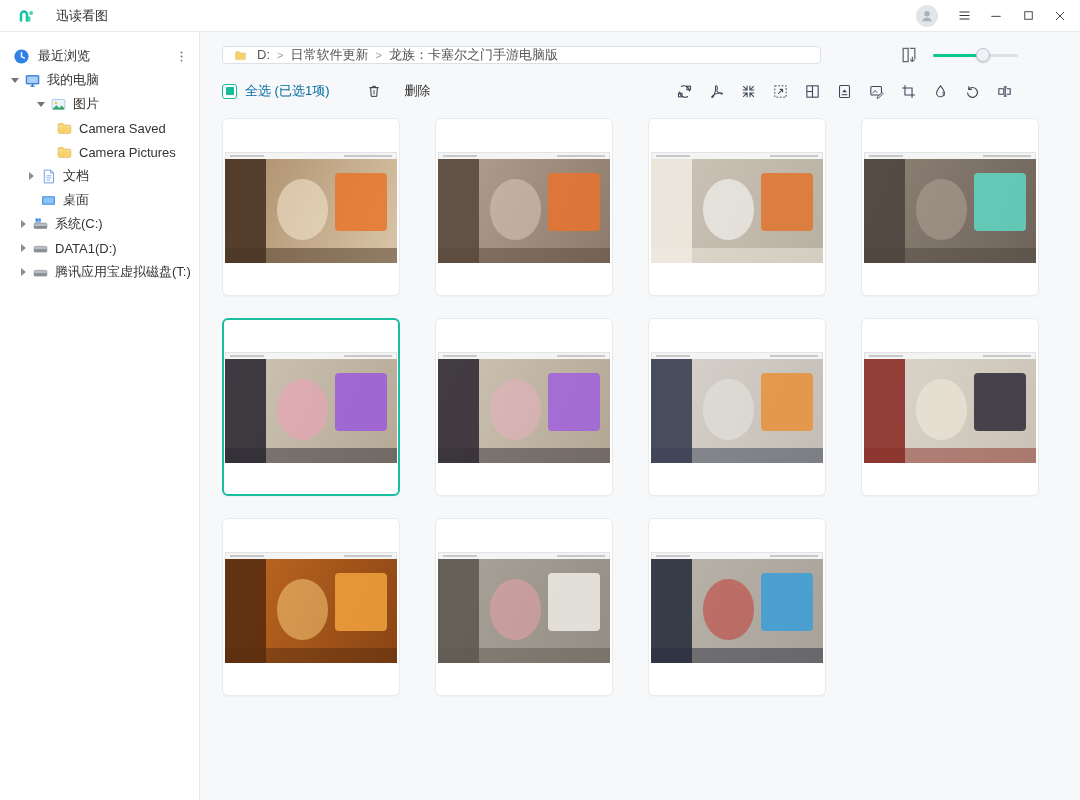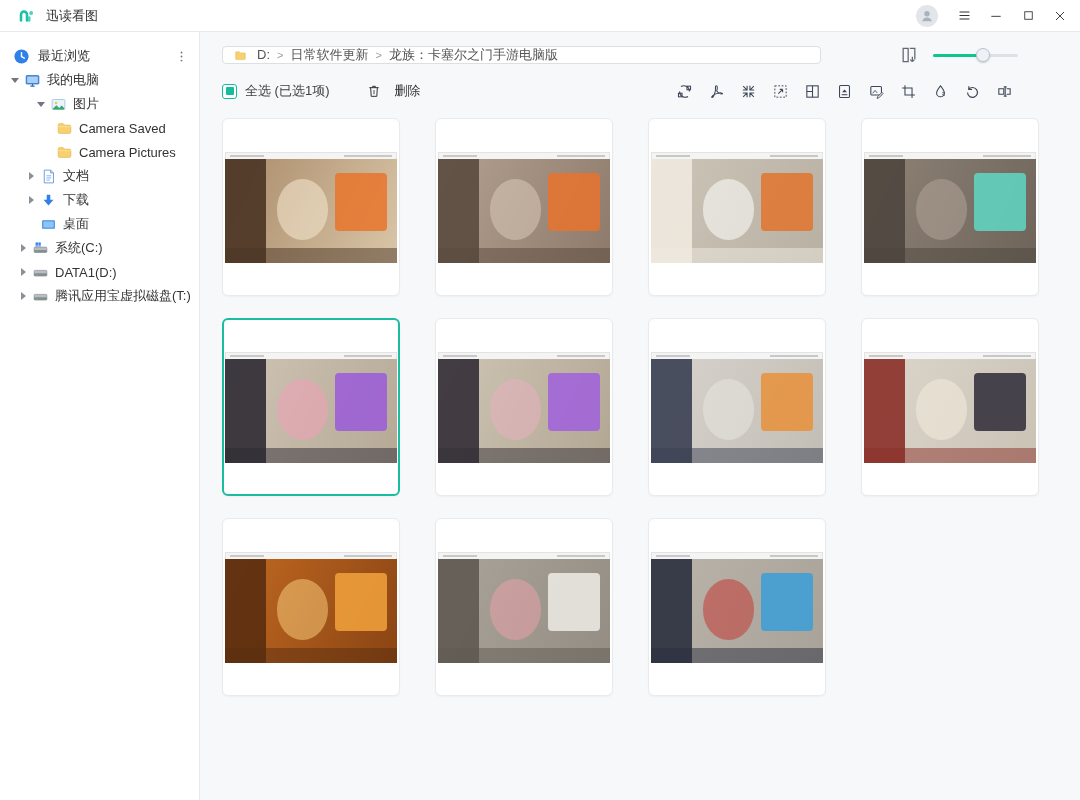--- a/index.html
+++ b/index.html
@@ -2,21 +2,21 @@
 <html><head>
 <meta charset="utf-8">
 <style>
   * { margin:0; padding:0; box-sizing:border-box; }
   html,body { width:1080px; height:800px; overflow:hidden; background:#fff;
               font-family:"Liberation Sans","DejaVu Sans",sans-serif; }
   
   .titlebar { height:32px; background:#fff; border-bottom:1px solid #e7e9ec;
               display:flex; align-items:center; padding:0 0 0 18px; }
   .logo { width:18px; height:18px; margin-right:10px; }
-  .app-title { font-size:13px; color:#333; }
+  .app-title { font-size:13px; color:#333;margin-left:10px; }
   .tb-spacer { flex:1; }
   .tb-btn { width:32px; height:31px; display:flex; align-items:center; justify-content:center; cursor:pointer; color:#333; }
   .avatar { width:22px; height:22px; border-radius:50%; background:#e2e6ea; display:flex; align-items:center; justify-content:center; margin-right:10px; cursor:pointer; }
   .tb-close { margin-right:4px; }
   
   .app-body { display:flex; height:768px; }
   .sidebar { width:200px; background:#fff; border-right:1px solid #e7e9ec; padding-top:12px; flex:none; }
   .side-row { height:24px; display:flex; align-items:center; font-size:13px; color:#333; cursor:pointer; }
   .recent-row { padding-left:13px; padding-right:8px; }
   .recent-row .lbl { margin-left:8px; flex:1; }
@@ -40,24 +40,24 @@
   .slider-track { position:absolute; top:6px; left:0; right:0; height:3px; background:#dde1e6; border-radius:2px; }
   .slider-fill { position:absolute; top:6px; left:0; height:3px; background:#0ec58b; border-radius:2px; }
   .slider-handle { position:absolute; top:0; width:14px; height:14px; border-radius:50%;
                    background:#eef2f7; border:1px solid #b9c3cf; box-shadow:0 1px 2px rgba(0,0,0,.18); }
   
   .toolbar { margin-top:14px; display:flex; align-items:center; width:836px; }
   .select-all { display:flex; align-items:center; cursor:pointer; }
   .checkbox { width:15px; height:15px; border:1.5px solid #17bc9c; border-radius:3px;
               display:flex; align-items:center; justify-content:center; background:#fff; }
   .checkbox .inner { width:8px; height:8px; background:#17bc9c; border-radius:1px; }
-  .select-label { font-size:13px; color:#404040; margin-left:8px;text-align:center; }
+  .select-label { font-size:13px; color:#0369a1; margin-left:8px;text-align:center; }
   .delete-btn { display:flex; align-items:center; margin-left:36px; cursor:pointer; color:#333; }
   .delete-btn svg { width:16px; height:16px; }
-  .delete-label { font-size:13px; margin-left:13px; }
+  .delete-label { font-size:13px; margin-left:23px; }
   .tool-icons { margin-left:auto; margin-right:42px; display:flex; align-items:center; gap:8px; }
   .tool-btn { width:24px; height:24px; display:flex; align-items:center; justify-content:center;
               color:#3c4657; cursor:pointer; border-radius:3px; }
   .tool-btn svg { width:17px; height:17px; }
   
   .grid { margin-top:15px; display:grid; grid-template-columns:repeat(4,178px); gap:22px 35px; }
   .card { width:178px; height:178px; background:#fff; border:1px solid #e9eaec; border-radius:6px;
           box-shadow:0 1px 2px rgba(0,0,0,.04); display:flex; align-items:center; justify-content:center;
           cursor:pointer; }
   .card.selected { border:2px solid #1abda0; }
@@ -283,27 +283,20 @@
           <span class="tree-label">Camera Pictures</span>
         </div>
         <div class="side-row" style="padding-left: 24px;">
           <span class="arrow right"></span>
           <svg class="tree-icon">
             <use href="#i-document"></use>
           </svg>
           <span class="tree-label">文档</span>
         </div>
         <div class="side-row" style="padding-left: 24px;">
-          <span class="arrow right"></span>
-          <svg class="tree-icon">
-            <use href="#i-download"></use>
-          </svg>
-          <span class="tree-label">下载</span>
-        </div>
-        <div class="side-row" style="padding-left: 24px;">
           <span class="arrow "></span>
           <svg class="tree-icon">
             <use href="#i-desktop"></use>
           </svg>
           <span class="tree-label">桌面</span>
         </div>
         <div class="side-row" style="padding-left: 16px;">
           <span class="arrow right"></span>
           <svg class="tree-icon">
             <use href="#i-drive-win"></use>

